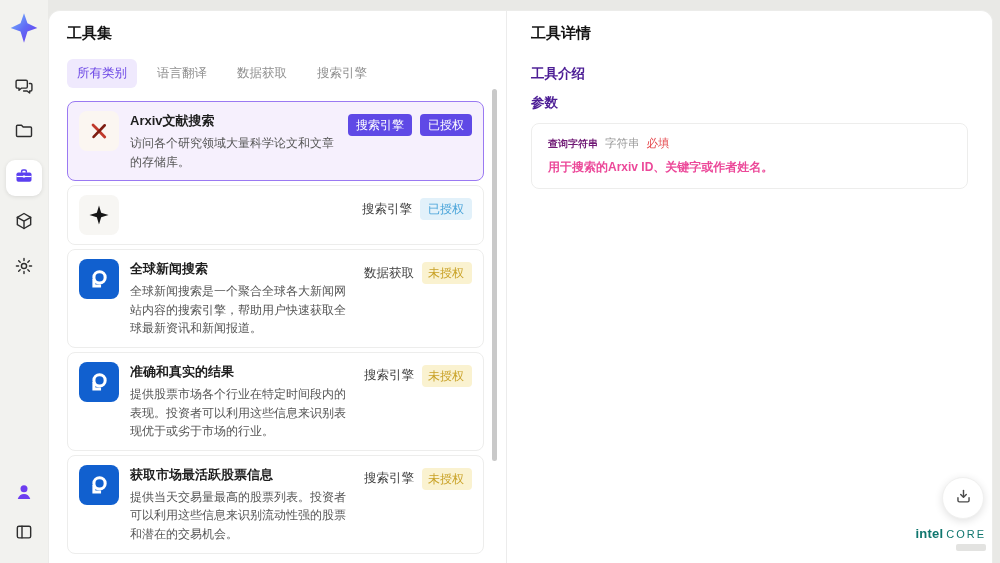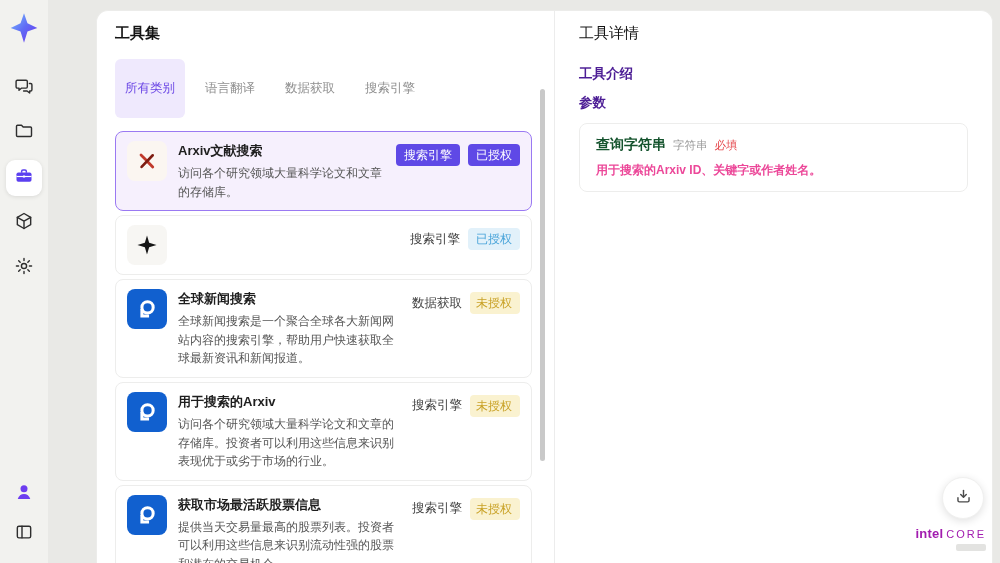--- a/index.html
+++ b/index.html
@@ -1,37 +1,37 @@
 <!DOCTYPE html>
 <html><head>
 <meta charset="utf-8">
 <style>
   * { box-sizing: border-box; margin: 0; padding: 0; }
   html,body { width:1000px; height:563px; overflow:hidden; }
   body { font-family:"Liberation Sans","DejaVu Sans",sans-serif; background:#e9e9e6; position:relative; }
-  .app { display:flex; height:100%;gap:48px; }
+  .app { display:flex; height:100%; }
 
   
   .sidebar { width:48px; flex:none; background:#f2f2ef; display:flex; flex-direction:column; align-items:center; padding:12px 0 14px; }
   .logo { width:32px; height:32px; margin-bottom:26px; }
   .nav-col { display:flex; flex-direction:column; gap:9px; align-items:center; }
   .nav-btn { width:36px; height:36px; border-radius:9px; display:flex; align-items:center; justify-content:center; cursor:pointer; }
   .nav-btn.active { background:#fff; box-shadow:0 1px 4px rgba(0,0,0,.10); }
   .nav-btn svg { width:20px; height:20px; }
   .side-bottom { margin-top:auto; display:flex; flex-direction:column; gap:10px; align-items:center; }
   .side-bottom .nav-btn { width:30px; height:30px; }
 
   
   .main { flex:1; margin:10px 7px 0 0; background:#fff; border:1px solid #ececea; border-bottom:none; border-radius:12px 12px 0 0; display:flex; overflow:hidden; }
 
   
   .left-pane { width:457px; flex:none; padding:13px 22px 0 18px; position:relative; }
   .pane-title { font-size:15px; font-weight:700; color:#141414; margin-bottom:16px; }
   .tabs { display:flex; gap:10px; align-items:center; margin-bottom:13px; }
-  .tab { font-size:12.5px; color:#8f8f8f; padding:21px 10px; border-radius:6px; cursor:pointer; white-space:nowrap; }
+  .tab { font-size:12.5px; color:#8f8f8f; padding:6px 10px; border-radius:6px; cursor:pointer; white-space:nowrap; }
   .tab.active { background:#efe9fd; color:#6b46e5; }
   .tool-list { }
   .tool-item { display:flex; gap:11px; align-items:flex-start; border:1px solid #ededec; border-radius:8px; background:#fff; padding:9px 11px; margin-bottom:4px; cursor:pointer; }
   .tool-item.selected { background:#f6f0fd; border-color:#9a79f2; }
   .tool-icon { width:40px; height:40px; border-radius:8px; flex:none; display:flex; align-items:center; justify-content:center; }
   .tool-icon svg { width:26px; height:26px; }
   .tile-light { background:#f7f6f3; }
   .tile-arxiv { background:#fbf6f1; }
   .tile-blue { background:#1160cf; }
   .tool-texts { flex:1; min-width:0; padding-top:1px; }
@@ -40,34 +40,34 @@
   .tool-tags { flex:none; display:flex; gap:8px; align-items:center; padding-top:3px; }
   .badge { display:inline-block; font-size:12px; line-height:1; padding:5px 8px; border-radius:4px; white-space:nowrap; }
   .badge-solid { background:#5f49e6; color:#fff; }
   .badge-blue { background:#e2f1fa; color:#49a4d9; }
   .badge-yellow { background:#faf2d0; color:#c9a227;padding-left:6px; }
   .cat-plain { font-size:12.5px; color:#3f3f3f; white-space:nowrap; }
   .list-scrollbar { position:absolute; top:78px; right:9px; width:5px; height:372px; border-radius:3px; background:#c9c9c9; }
 
   
   .right-pane { flex:1; border-left:1px solid #ececec; padding:13px 24px 0 24px; position:relative; }
-  .detail-title { font-size:15px; font-weight:400; color:#141414; margin-bottom:22px; }
+  .detail-title { font-size:15px; font-weight:700; color:#141414; margin-bottom:22px; }
   .section-head { font-size:13.5px; font-weight:700; color:#4c1d95; margin-bottom:11px; }
   .detail-card { border:1px solid #ededec; border-radius:8px; padding:12px 16px; margin-bottom:22px; }
   .intro-text { font-size:12.5px; color:#333; line-height:1.6; }
   .param-line { display:flex; align-items:baseline; gap:7px; margin-bottom:8px; }
-  .param-name { font-size:14px; font-weight:700; color:#14532d; }
+  .param-name { font-size:10px; font-weight:700; color:#701a75; }
   .param-type { font-size:11.5px; color:#9a9a9a; }
   .param-required { font-size:11.5px; color:#e5484d; }
   .param-desc { font-size:12px; color:#ec4899;font-weight:bold; }
 
   
   .fab { position:absolute; right:16px; bottom:44px; width:42px; height:42px; border-radius:50%; background:#fff; border:1px solid #f0f0ef; box-shadow:0 2px 8px rgba(0,0,0,.12); display:flex; align-items:center; justify-content:center; cursor:pointer; }
   .fab svg { width:19px; height:19px; }
-  .brand { position:absolute; right:14px; bottom:12px; text-align:right; color:#a21caf; }
+  .brand { position:absolute; right:14px; bottom:12px; text-align:right; color:#0f766e; }
   .brand-row { display:flex; align-items:baseline; gap:3px; justify-content:flex-end; }
   .brand-intel { font-size:13px; font-weight:700; letter-spacing:.2px; }
   .brand-core { font-size:11px; letter-spacing:2px; text-transform:uppercase; }
   .brand-sub { width:30px; height:7px; background:#e3e3e1; border-radius:2px; margin:3px 0 0 auto; }
 </style>
 </head>
 <body>
 
 <div class="app">
 
@@ -190,22 +190,22 @@
     </div>
   </div>
           <div class="tool-item">
     <div class="tool-icon tile-blue">
               <svg viewBox="0 0 24 24">
                 <circle cx="12.5" cy="10.5" r="5.2" fill="none" stroke="#fff" stroke-width="2.8"></circle>
                 <path d="M7.3 13.5v5h5.2" fill="none" stroke="#fff" stroke-width="2.8" stroke-linecap="square"></path>
               </svg>
             </div>
     <div class="tool-texts">
-      <div class="tool-name">用于搜索的Arxiv</div>
-      <div class="tool-desc">访问各个研究领域大量科学论文和文章的存储库。投资者可以利用这些信息来识别表现优于或劣于市场的行业。</div>
+      <div class="tool-name">准确和真实的结果</div>
+      <div class="tool-desc">提供股票市场各个行业在特定时间段内的表现。投资者可以利用这些信息来识别表现优于或劣于市场的行业。</div>
     </div>
     <div class="tool-tags">
       <span class="cat-plain">搜索引擎</span>
       <span class="badge badge-yellow">未授权</span>
     </div>
   </div>
           <div class="tool-item">
     <div class="tool-icon tile-blue">
               <svg viewBox="0 0 24 24">
                 <circle cx="12.5" cy="10.5" r="5.2" fill="none" stroke="#fff" stroke-width="2.8"></circle>

